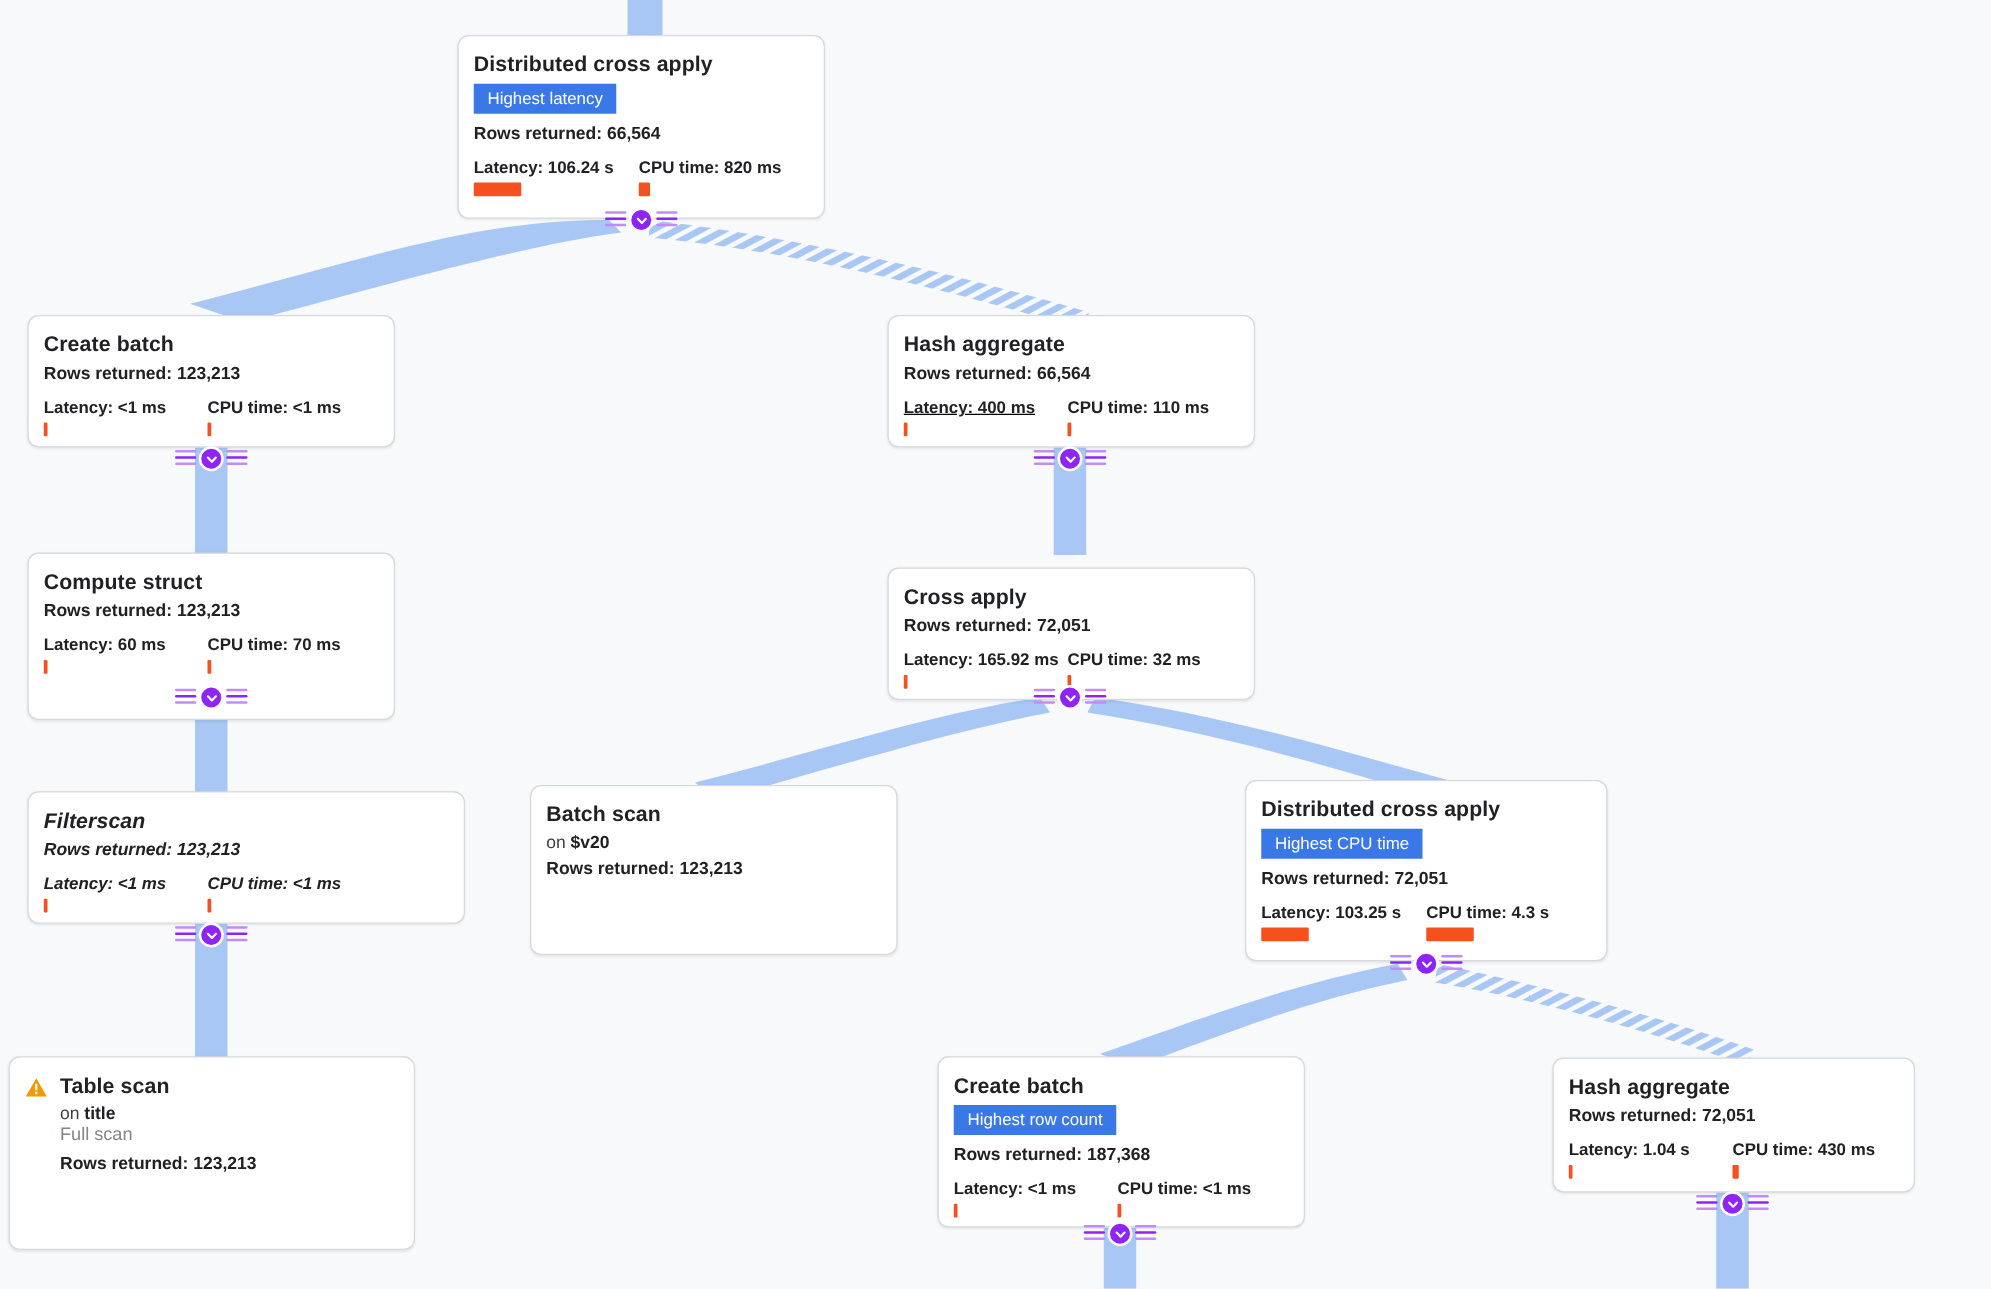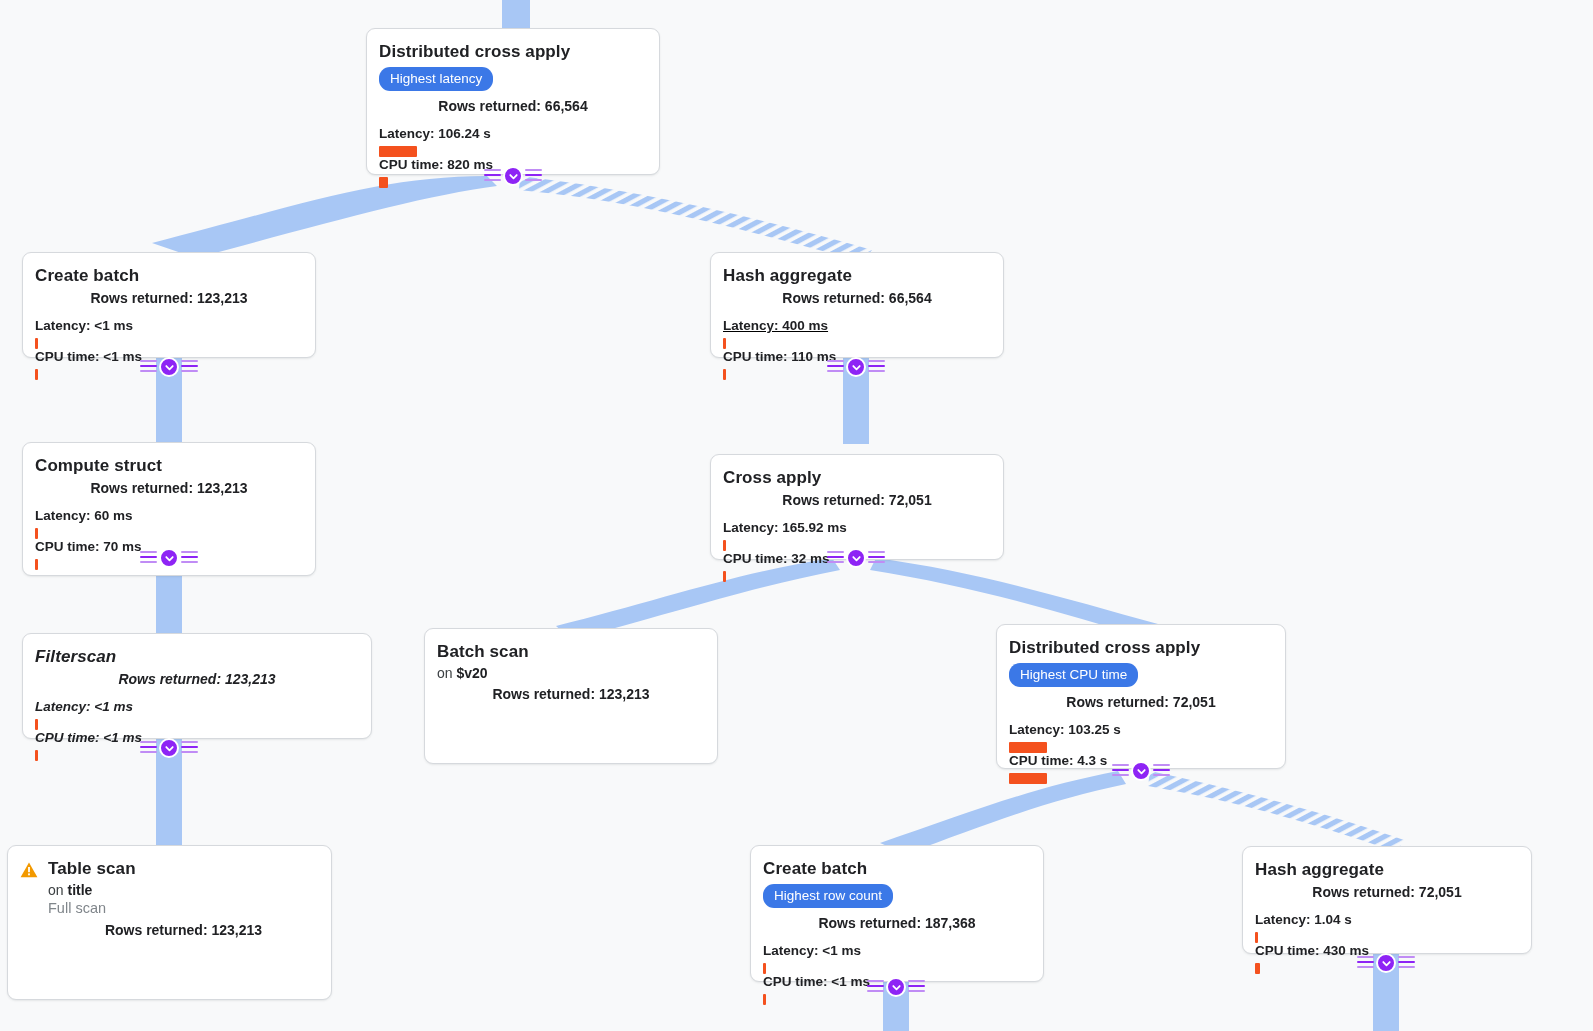--- a/index.html
+++ b/index.html
@@ -27,32 +27,32 @@
   .warn-icon{flex:0 0 auto;margin-top:4px;}
   .body{flex:1 1 auto;min-width:0;}
 
   .title{
     font-size:17px;font-weight:700;color:#202124;
     line-height:21px;margin:0 0 2px 0;letter-spacing:.1px;
   }
   .subline{font-size:14px;color:#3c4043;line-height:18px;margin:1px 0 0 0;}
   .subline b{font-weight:700;color:#202124;}
   .scantype{font-size:14.5px;color:#80868b;line-height:19px;margin:0;}
-  .rows{font-size:14px;font-weight:700;color:#202124;line-height:20px;margin:2px 0 0 0;text-align:center;}
+  .rows{font-size:14px;font-weight:700;color:#202124;line-height:20px;margin:2px 0 0 0;}
 
   .badge{
     display:inline-block;
     background:#3b78e7;color:#ffffff;
-    border-radius:11px;
+    border-radius:0;
     font-size:13.5px;line-height:15px;
     padding:4px 11px 5px 11px;
     margin:3px 0 3px 0;
   }
 
-  .metrics{display:flex;margin-top:10px;flex-direction:column;}
+  .metrics{display:flex;margin-top:10px;}
   .metric{flex:0 0 auto;}
   .metric .mlabel{font-size:13.5px;font-weight:700;color:#202124;line-height:16px;white-space:nowrap;}
   .metric .bar{height:11px;background:#f4511e;margin-top:4px;border-radius:1px;}
 
   
   .expander{position:absolute;width:58px;height:20px;margin-left:-29px;margin-top:-10px;}
   .expander .lineset{position:absolute;top:3px;width:17px;height:13px;}
   .expander .lineset i{display:block;height:2px;background:#c08cf5;margin-bottom:3px;border-radius:1px;}
   .expander .lineset i.mid{background:#8e24f5;}
   .expander .l{left:0;}

